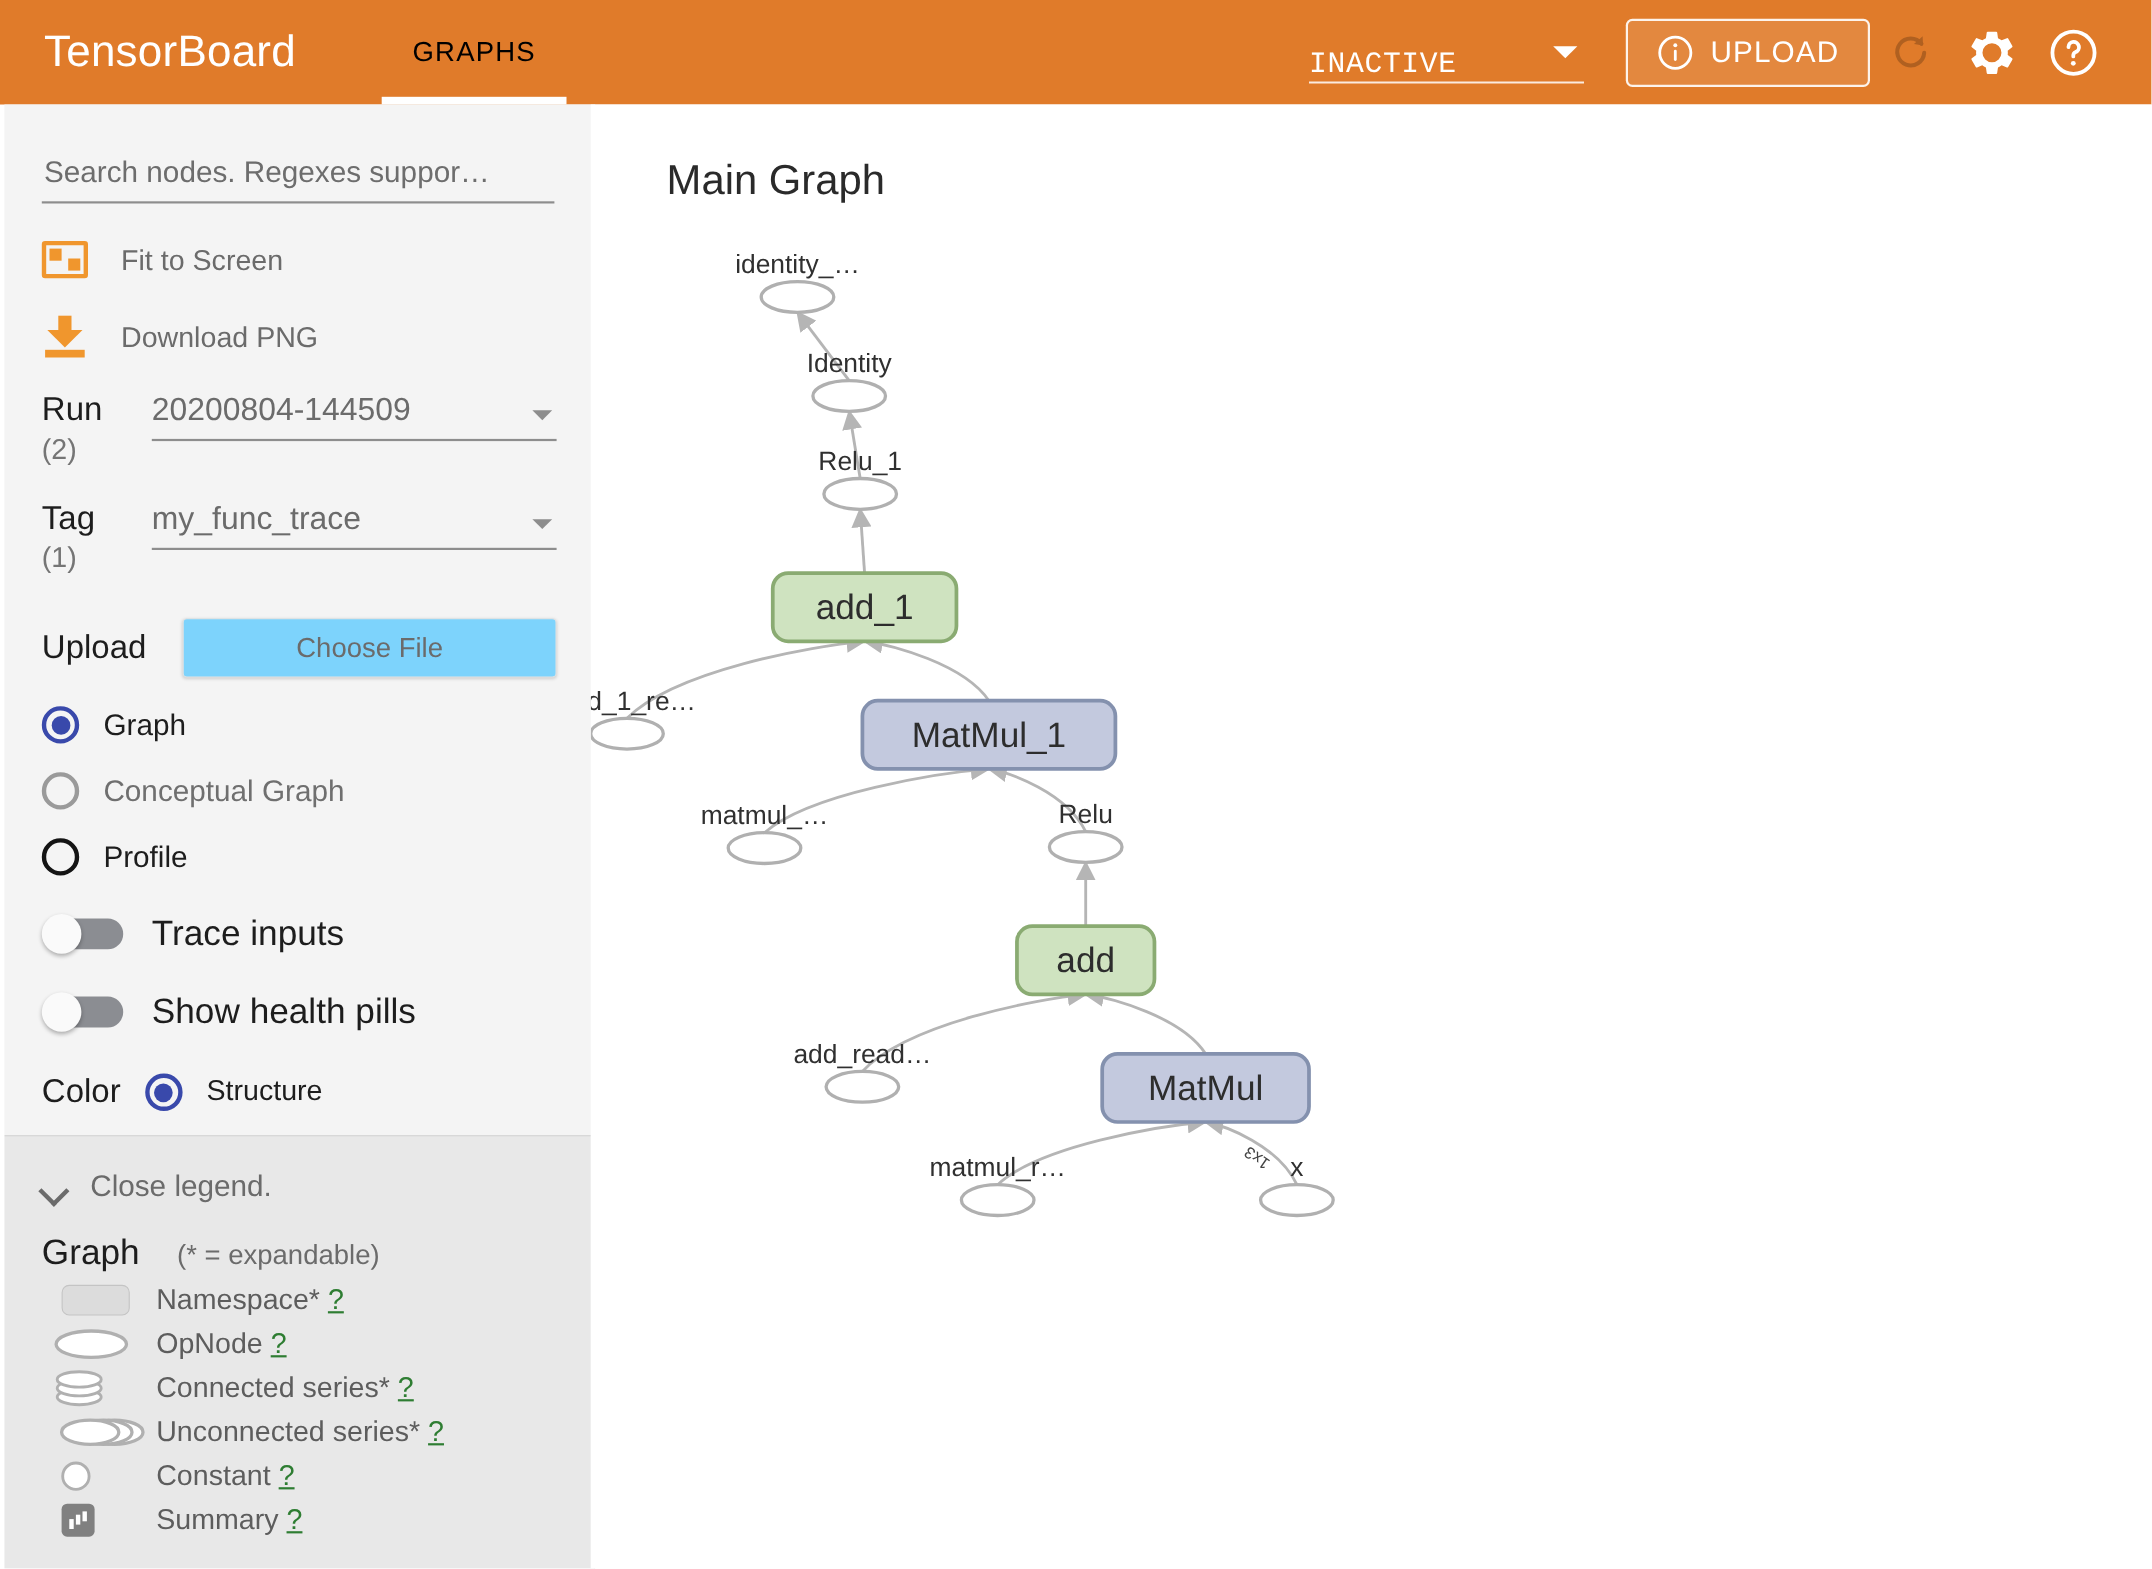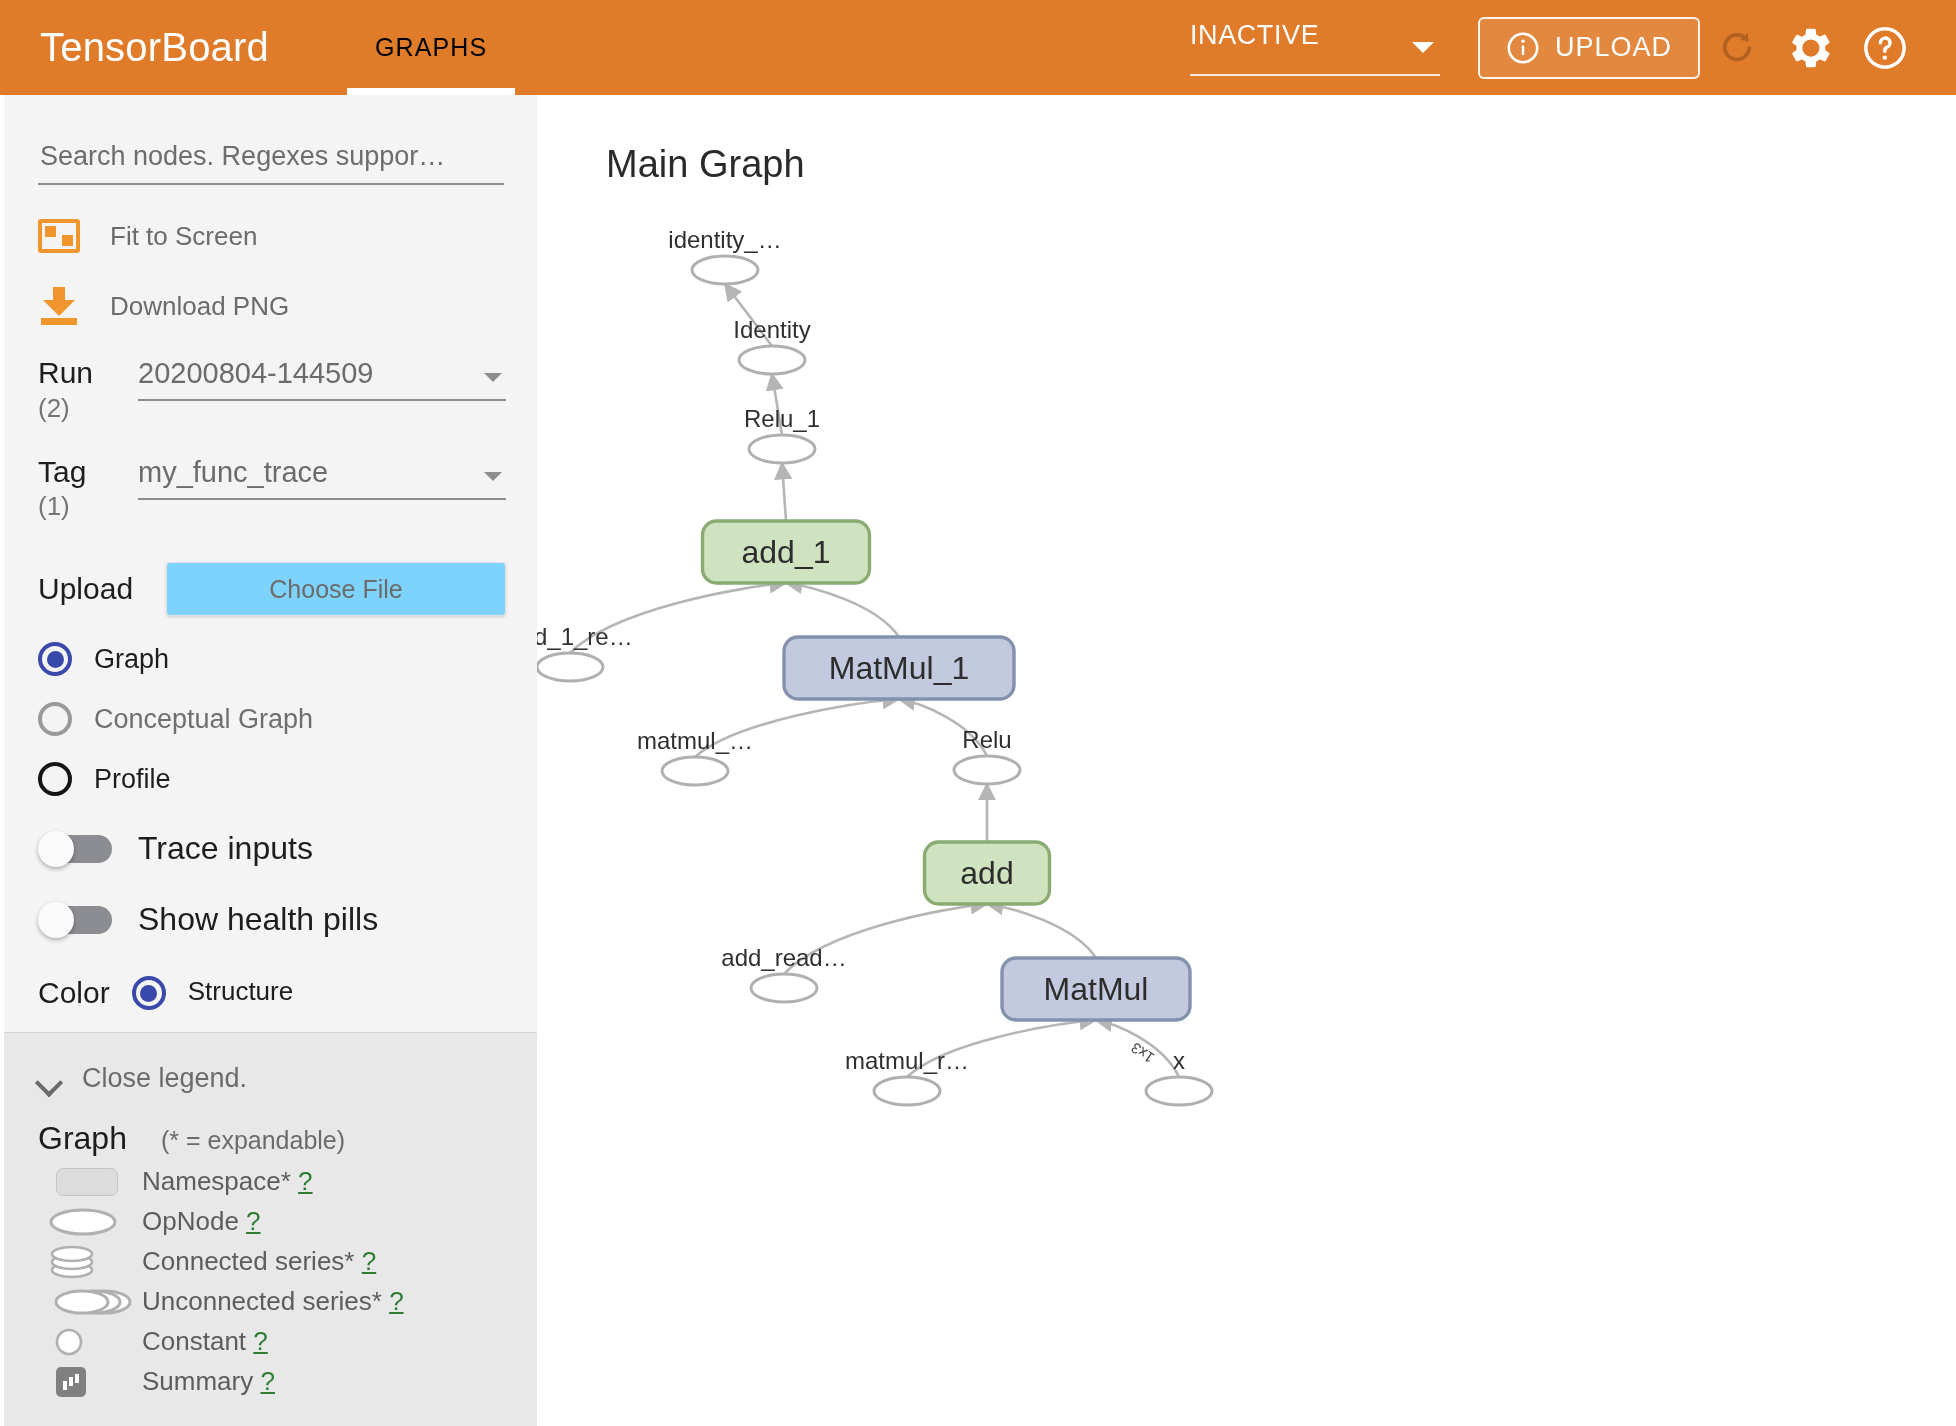--- a/index.html
+++ b/index.html
@@ -33,24 +33,24 @@
   .tab.active::after {
     content: ""; position: absolute; left: 0; right: 0; bottom: 0;
     height: 7px; background: #ffffff;
   }
   .header-right {
     margin-left: auto; display: flex; align-items: center;
     margin-right: 34px; gap: 0;
   }
   .inactive-select {
     position: relative;
-    display: flex; align-items: flex-start;
+    display: flex; align-items: flex-end;
     width: 250px; height: 56px;
     border-bottom: 2px solid rgba(255,255,255,0.85);
-    margin-right: 38px; cursor: pointer;
+    margin-right: 38px; cursor: pointer; font-family: Liberation Mono, monospace;
   }
   .inactive-select .label {
     color: #ffffff; font-size: 27px; letter-spacing: 0.6px;
   }
   .caret-down {
     position: absolute; right: 6px; top: 22px;
     width: 0; height: 0;
     border-left: 11px solid transparent;
     border-right: 11px solid transparent;
     border-top: 11px solid #ffffff;

